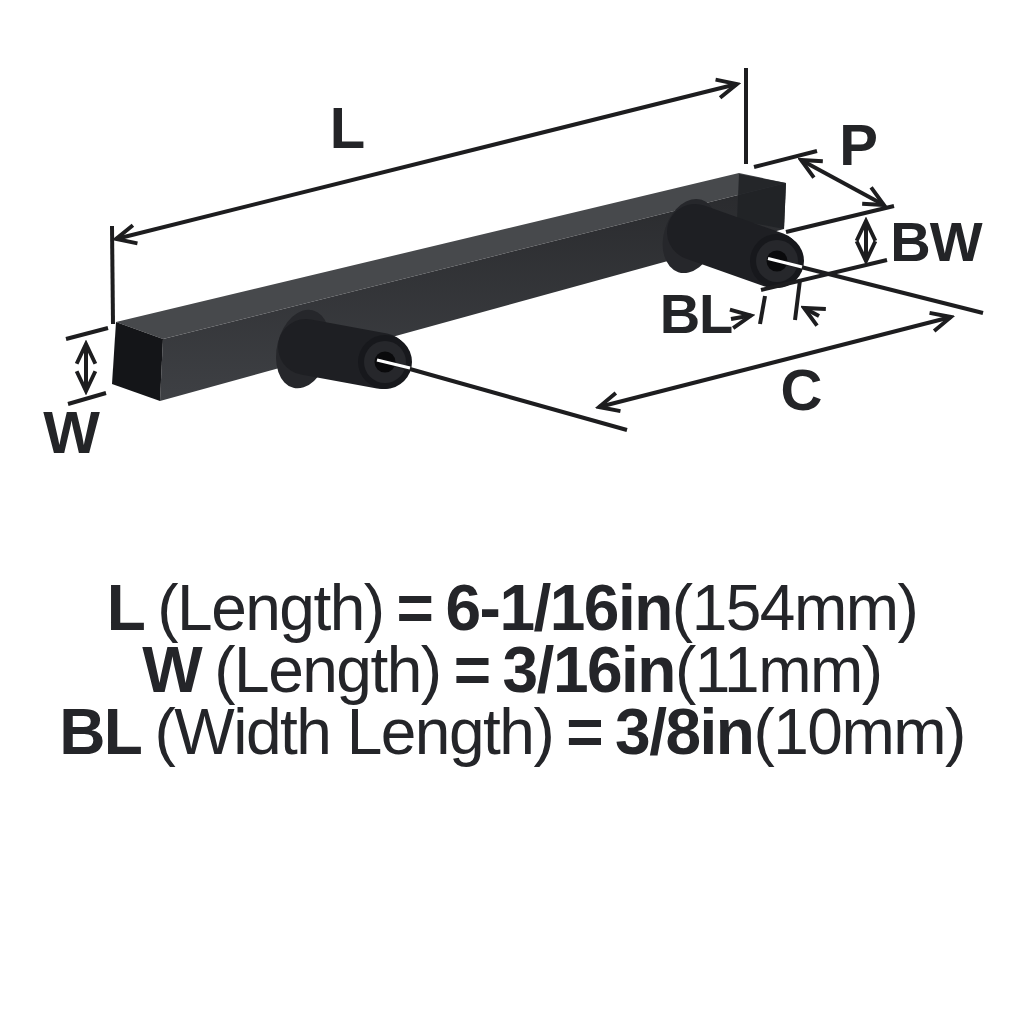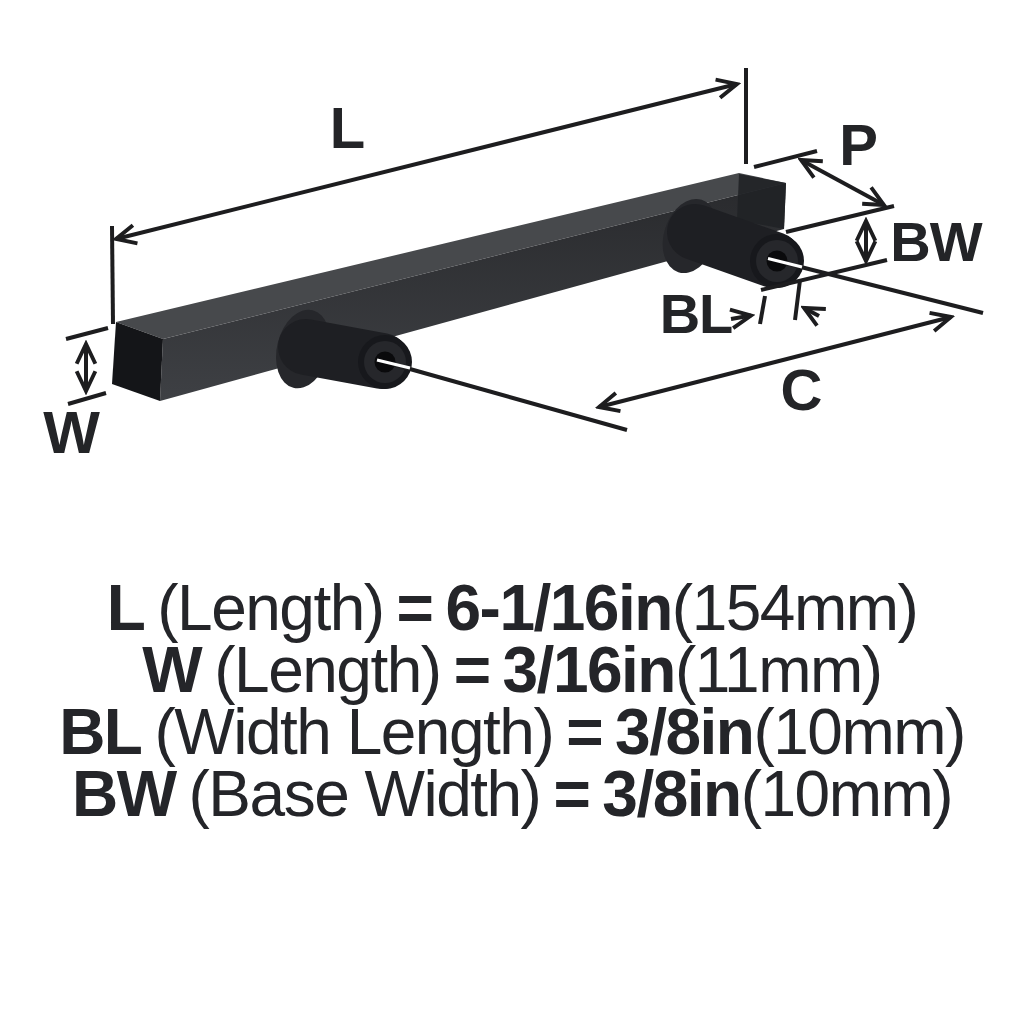--- a/index.html
+++ b/index.html
@@ -108,16 +108,13 @@
 <div class="specs">
   <div class="spec-row">
     <span class="sym">L</span><span class="nm">(Length)</span><span class="eq">=</span><span class="inch">6-1/16in</span><span class="mm">(154mm)</span>
   </div>
   <div class="spec-row">
     <span class="sym">W</span><span class="nm">(Length)</span><span class="eq">=</span><span class="inch">3/16in</span><span class="mm">(11mm)</span>
   </div>
   <div class="spec-row">
     <span class="sym">BL</span><span class="nm">(Width Length)</span><span class="eq">=</span><span class="inch">3/8in</span><span class="mm">(10mm)</span>
   </div>
-  <div class="spec-row">
-    <span class="sym">BW</span><span class="nm">(Base Width)</span><span class="eq">=</span><span class="inch">3/8in</span><span class="mm">(10mm)</span>
-  </div>
 </div>
 
 </body></html>

